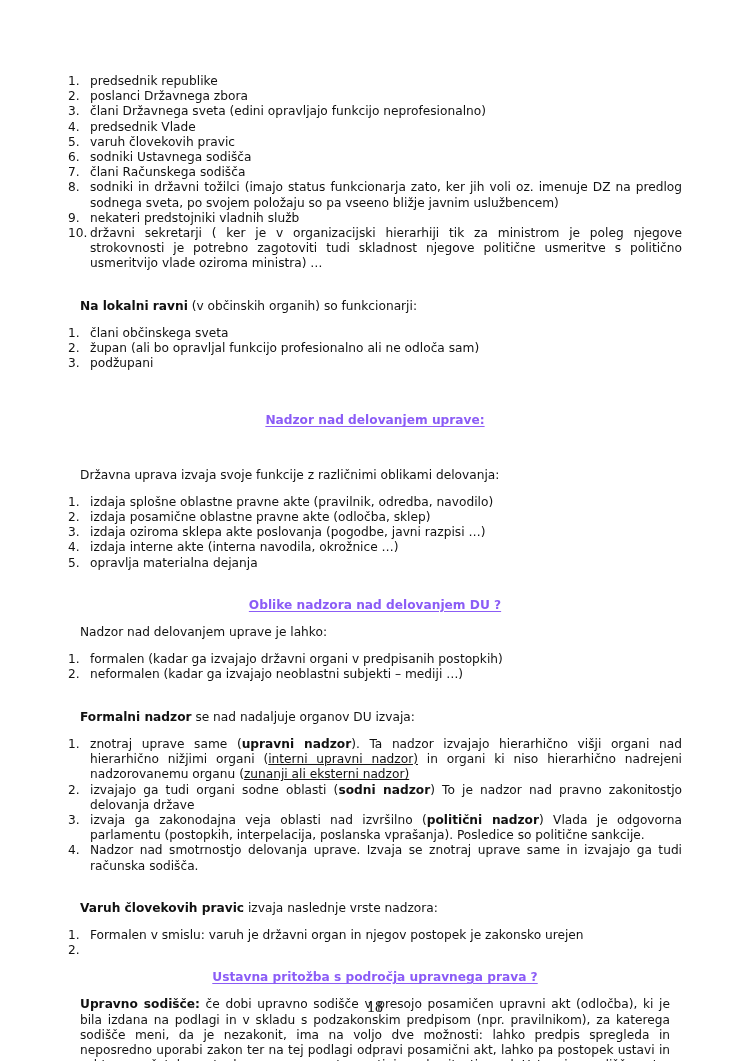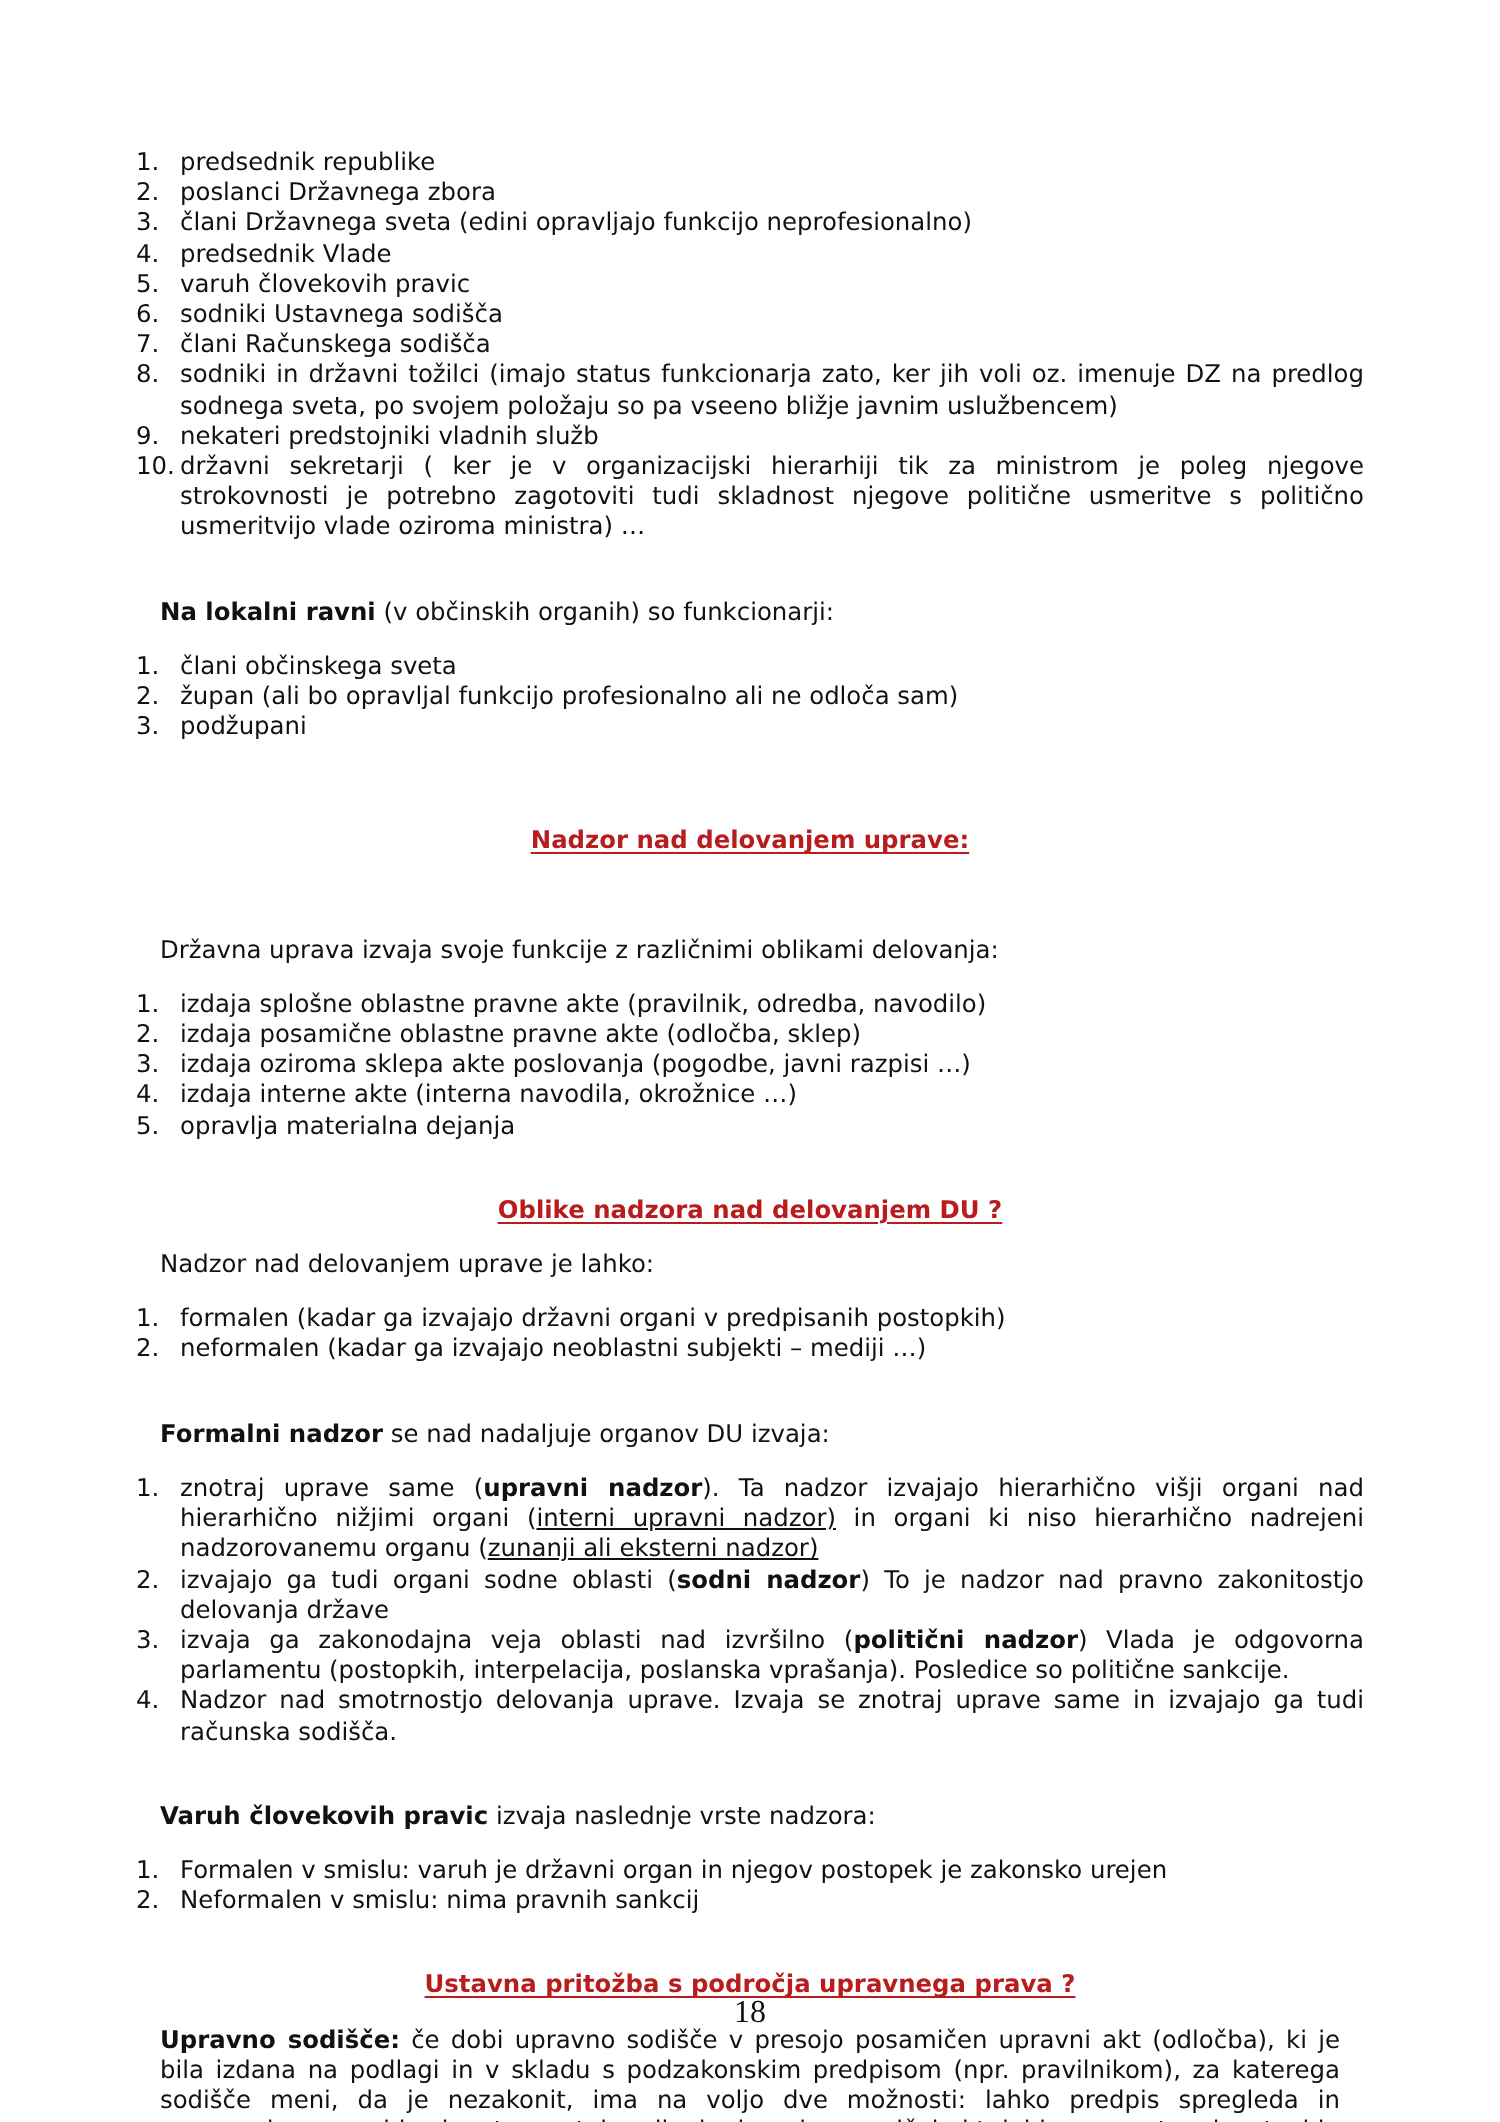--- a/index.html
+++ b/index.html
@@ -9,21 +9,21 @@
     font-family: "DejaVu Sans", sans-serif;
     font-size: 12.2px; line-height: 15.2px; color: #111;
   }
   ol { margin: 0; padding: 0; list-style: none; }
   li { position: relative; padding-left: 22px; text-align: justify; }
   li .num { position: absolute; left: 0; top: 0; }
   p { margin: 12px; text-align: justify; }
   .gap1 { height: 15px; }
   .gap2 { height: 30px; }
   .heading {
-    text-align: center; color: #b91c1c; font-weight: bold; text-decoration: underline;
+    text-align: center; color: #8b5cf6; font-weight: bold; text-decoration: underline;
     text-underline-offset: 2px;
   }
   b { font-weight: bold; }
   u { }
   .pagenum {
     position: absolute; top: 998px; left: 0; width: 750px; text-align: center;
     font-family: "Liberation Serif", serif; font-size: 16px; color: #111;
   }
 </style>
 </head>
@@ -83,21 +83,21 @@
     <li><span class="num">2.</span><span>izvajajo ga tudi organi sodne oblasti (</span><b>sodni nadzor</b><span>) To je nadzor nad pravno zakonitostjo delovanja države</span></li>
     <li><span class="num">3.</span><span>izvaja ga zakonodajna veja oblasti nad izvršilno  (</span><b>politični nadzor</b><span>) Vlada je odgovorna parlamentu (postopkih, interpelacija, poslanska vprašanja). Posledice so politične sankcije.</span></li>
     <li><span class="num">4.</span><span>Nadzor nad smotrnostjo delovanja uprave. Izvaja se znotraj uprave same in izvajajo ga tudi računska sodišča.</span></li>
   </ol>
 
   <div class="gap1"></div>
 
   <p><b>Varuh človekovih pravic</b><span> izvaja naslednje vrste nadzora:</span></p>
   <ol>
     <li><span class="num">1.</span><span>Formalen v smislu: varuh je državni organ in njegov postopek je zakonsko urejen</span></li>
-    <li><span class="num">2.</span><span>Neformalen v smislu: nima pravnih sankcij</span></li>
+    <li><span class="num">2.</span></li>
   </ol>
 
   <div class="gap1"></div>
 
   <p class="heading">Ustavna pritožba s področja upravnega prava ?</p>
   <p><b>Upravno sodišče:</b><span> če dobi upravno sodišče v presojo posamičen upravni akt (odločba), ki je bila izdana na podlagi in v skladu s podzakonskim predpisom (npr. pravilnikom), za katerega sodišče meni, da je nezakonit, ima na voljo dve možnosti: lahko predpis spregleda in neposredno uporabi zakon ter na tej podlagi odpravi posamični akt, lahko pa postopek ustavi in zahteva začetek postopka za oceno ustavnosti in zakonitosti pred Ustavnim sodiščem ter nadaljuje z odločanjem po odločitvi Ustavnega sodišča</span></p>
 
   <div class="gap1"></div>
 
   <p class="heading">Sodni nadzor posamičnih aktov državne uprave ?</p>

